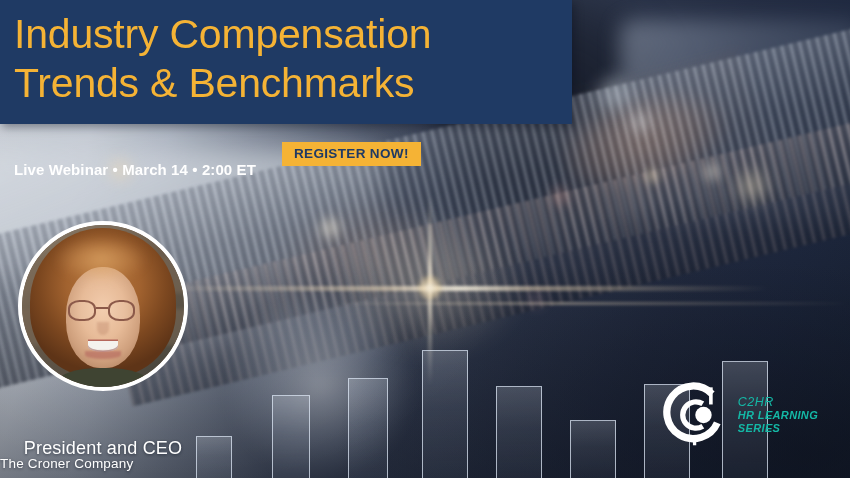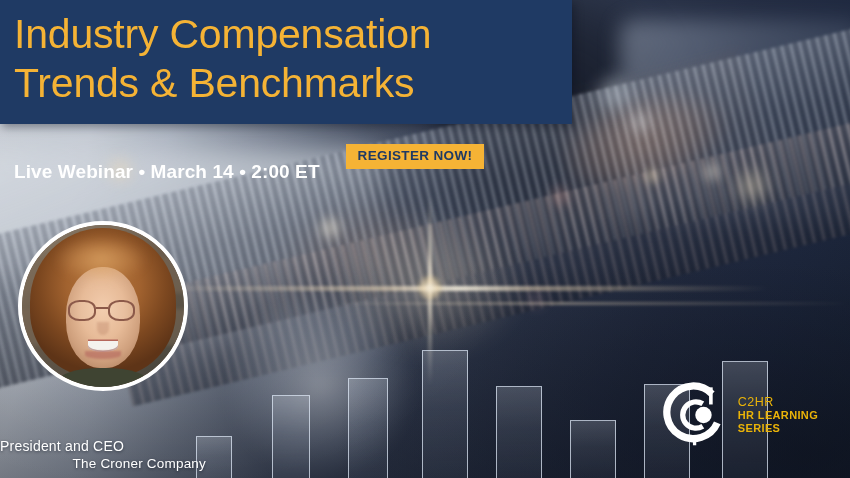--- a/index.html
+++ b/index.html
@@ -240,21 +240,21 @@
   }
   #subline-row {
     position: absolute;
     left: 14px; top: 130px;
     display: flex;
     align-items: center;
     gap: 26px;
   }
   #subline {
     color: #ffffff;
-    font-size: 19px;
+    font-size: 15px;
     font-weight: 700;
     letter-spacing: 0.1px;
     white-space: nowrap;
     margin-top: 31px;
   }
   #register-btn {
     background: #f5b335;
     color: #1f3a64;
     font-size: 13.5px;
     font-weight: 700;
@@ -373,48 +373,49 @@
     color: #ffffff;
     font-size: 15.5px;
     font-weight: 700;
     letter-spacing: 0.4px;
     text-shadow: 0 1px 3px rgba(10,16,30,0.55);
   }
   #speaker-title {
     position: absolute;
     left: 0; top: 438px;
     width: 206px;
+    text-align: center;
     color: #ffffff;
-    font-size: 14px;
+    font-size: 18px;
     font-weight: 400;
     letter-spacing: 0.2px;
     text-shadow: 0 1px 3px rgba(10,16,30,0.55);
   }
   #speaker-org {
     position: absolute;
     left: 0; top: 456px;
     width: 206px;
-    text-align: right;
+    text-align: left;
     color: #ffffff;
     font-size: 13.5px;
     font-weight: 400;
     letter-spacing: 0.2px;
     text-shadow: 0 1px 3px rgba(10,16,30,0.55);
   }
 
   
   #logo-lockup {
     position: absolute;
     left: 662px; top: 378px;
     display: flex;
     align-items: center;
     gap: 10px;
   }
   #logo-mark { width: 74px; height: 74px; display: block; }
-  #logo-words { color: #eab308; line-height: 1.18; }
+  #logo-words { color: #14b8a6; line-height: 1.18; font-style: italic; }
   #logo-line1 {
     font-size: 12.5px;
     font-weight: 400;
     letter-spacing: 0.5px;
   }
   #logo-line2 {
     font-size: 11px;
     font-weight: 700;
     letter-spacing: 0.35px;
   }

